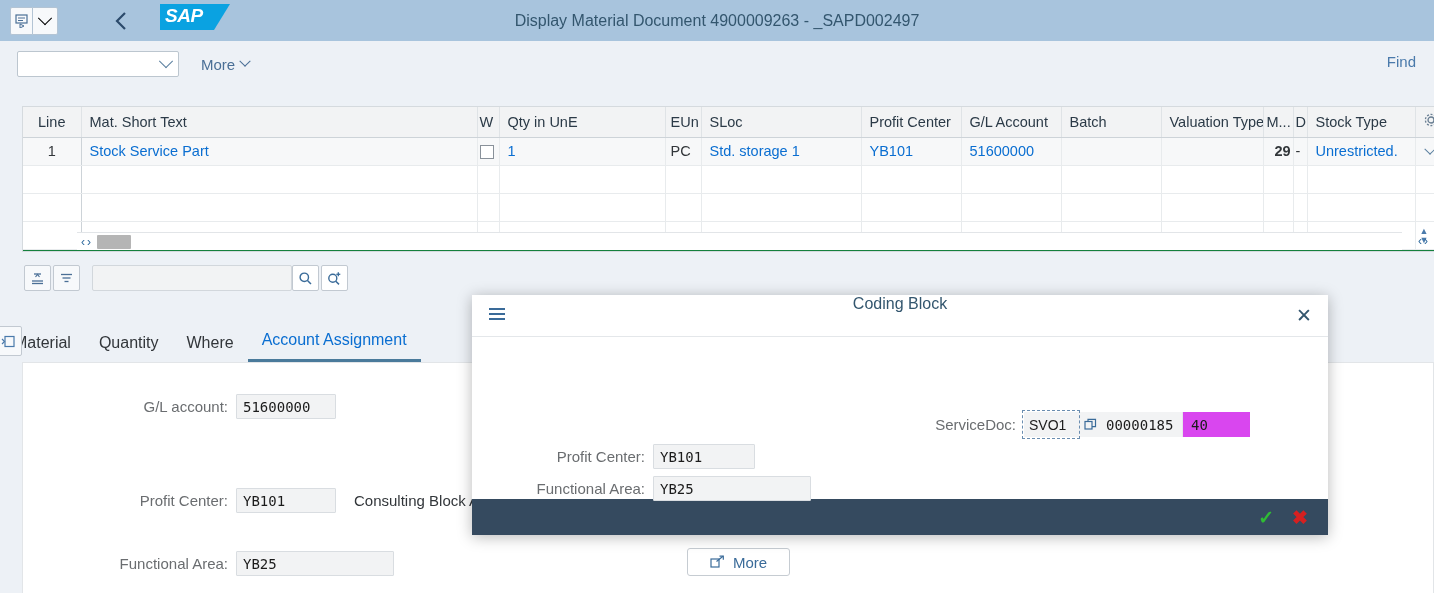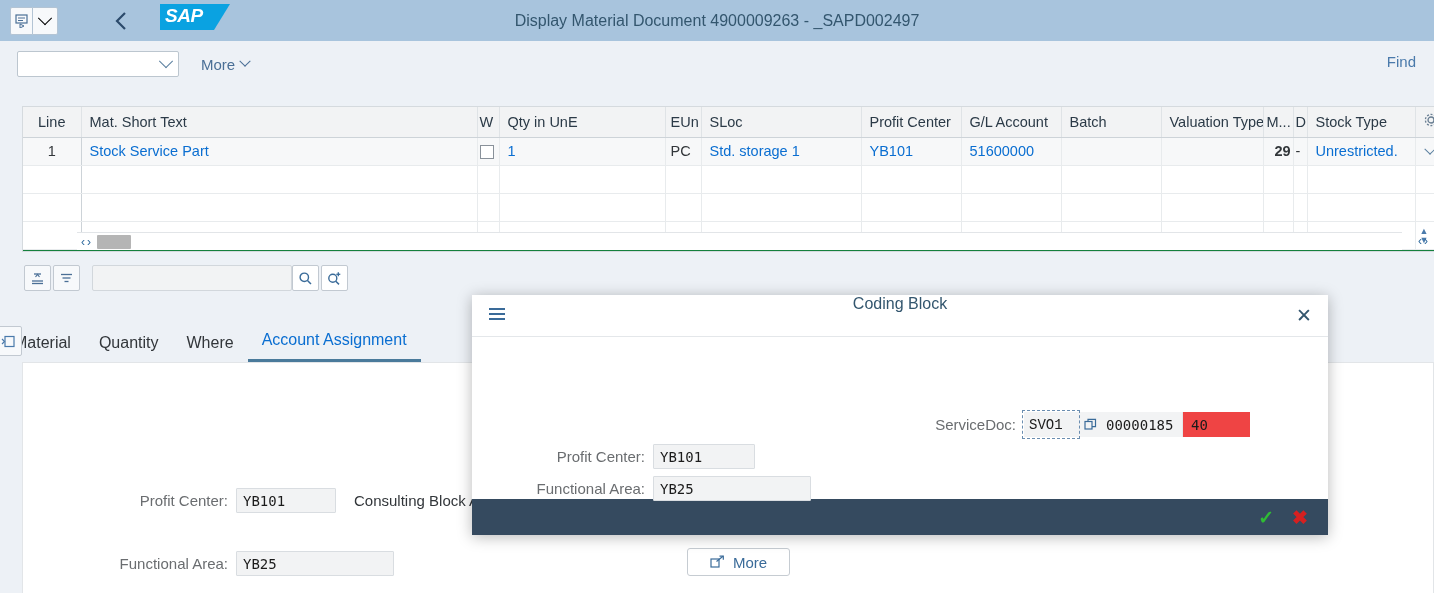--- a/index.html
+++ b/index.html
@@ -211,35 +211,35 @@
     display:flex; align-items:center; justify-content:flex-end; gap:18px;
     padding-right:20px;
   }
   .ok-ic { color:#2fbd34; font-size:19px; font-weight:bold; }
   .cx-ic { color:#d62020; font-size:19px; font-weight:bold; }
 
   .svc-row { position:absolute; right:78px; top:75px; display:flex; align-items:center; }
   .svc-label { color:#6a6d70; font-size:15px; margin-right:8px; }
   .svc-f1 {
     width:54px; height:25px; background:#f2f3f4;
-    font-family:Liberation Mono, monospace; font-size:14px; color:#1b1b1b;
+    font-family:Liberation Sans, sans-serif; font-size:14px; color:#1b1b1b;
     display:flex; align-items:center; padding:0 5px;
     outline:1px dashed #6a8db0; outline-offset:1px; position:relative;
   }
   .svc-copy {
     width:26px; height:25px; background:#f2f3f4;
     display:flex; align-items:center; justify-content:center; color:#3a6b99;
   }
   .svc-f2 {
     width:78px; height:25px; background:#f2f3f4;
     font-family:"DejaVu Sans Mono", monospace; font-size:14px; color:#1b1b1b;
     display:flex; align-items:center; padding:0 2px;
   }
   .svc-f3 {
-    width:68px; height:25px; background:#ef4444;
+    width:68px; height:25px; background:#d946ef;
     font-family:"DejaVu Sans Mono", monospace; font-size:14px; color:#1b1b1b;
     display:flex; align-items:center; padding:0 8px;
     border-left:1px solid #e5e8ea;
   }
   .dlg-frow { position:absolute; display:flex; align-items:center; }
 </style>
 </head>
 <body>
 
 <div class="page">
@@ -446,20 +446,24 @@
         <polyline points="1,5 3.5,7.5 1,10" fill="none" stroke="#4a7aab" stroke-width="1.2"></polyline>
       </svg>
     </div>
     <div class="tab">Material</div>
     <div class="tab">Quantity</div>
     <div class="tab">Where</div>
     <div class="tab active">Account Assignment</div>
   </div>
 
   <div class="form-panel">
+    <div class="frow" style="left:85px; top:31px;">
+      <div class="flabel" style="width:120px;">G/L account:</div>
+      <div class="fval" style="width:100px; margin-left:8px;">51600000</div>
+    </div>
 
     <div class="frow" style="left:85px; top:125px;">
       <div class="flabel" style="width:120px;">Profit Center:</div>
       <div class="fval" style="width:100px; margin-left:8px;">YB101</div>
       <div class="fdesc">Consulting Block A</div>
     </div>
 
     <div class="frow" style="left:55px; top:188px;">
       <div class="flabel" style="width:150px;">Functional Area:</div>
       <div class="fval" style="width:158px; margin-left:8px;">YB25</div>

